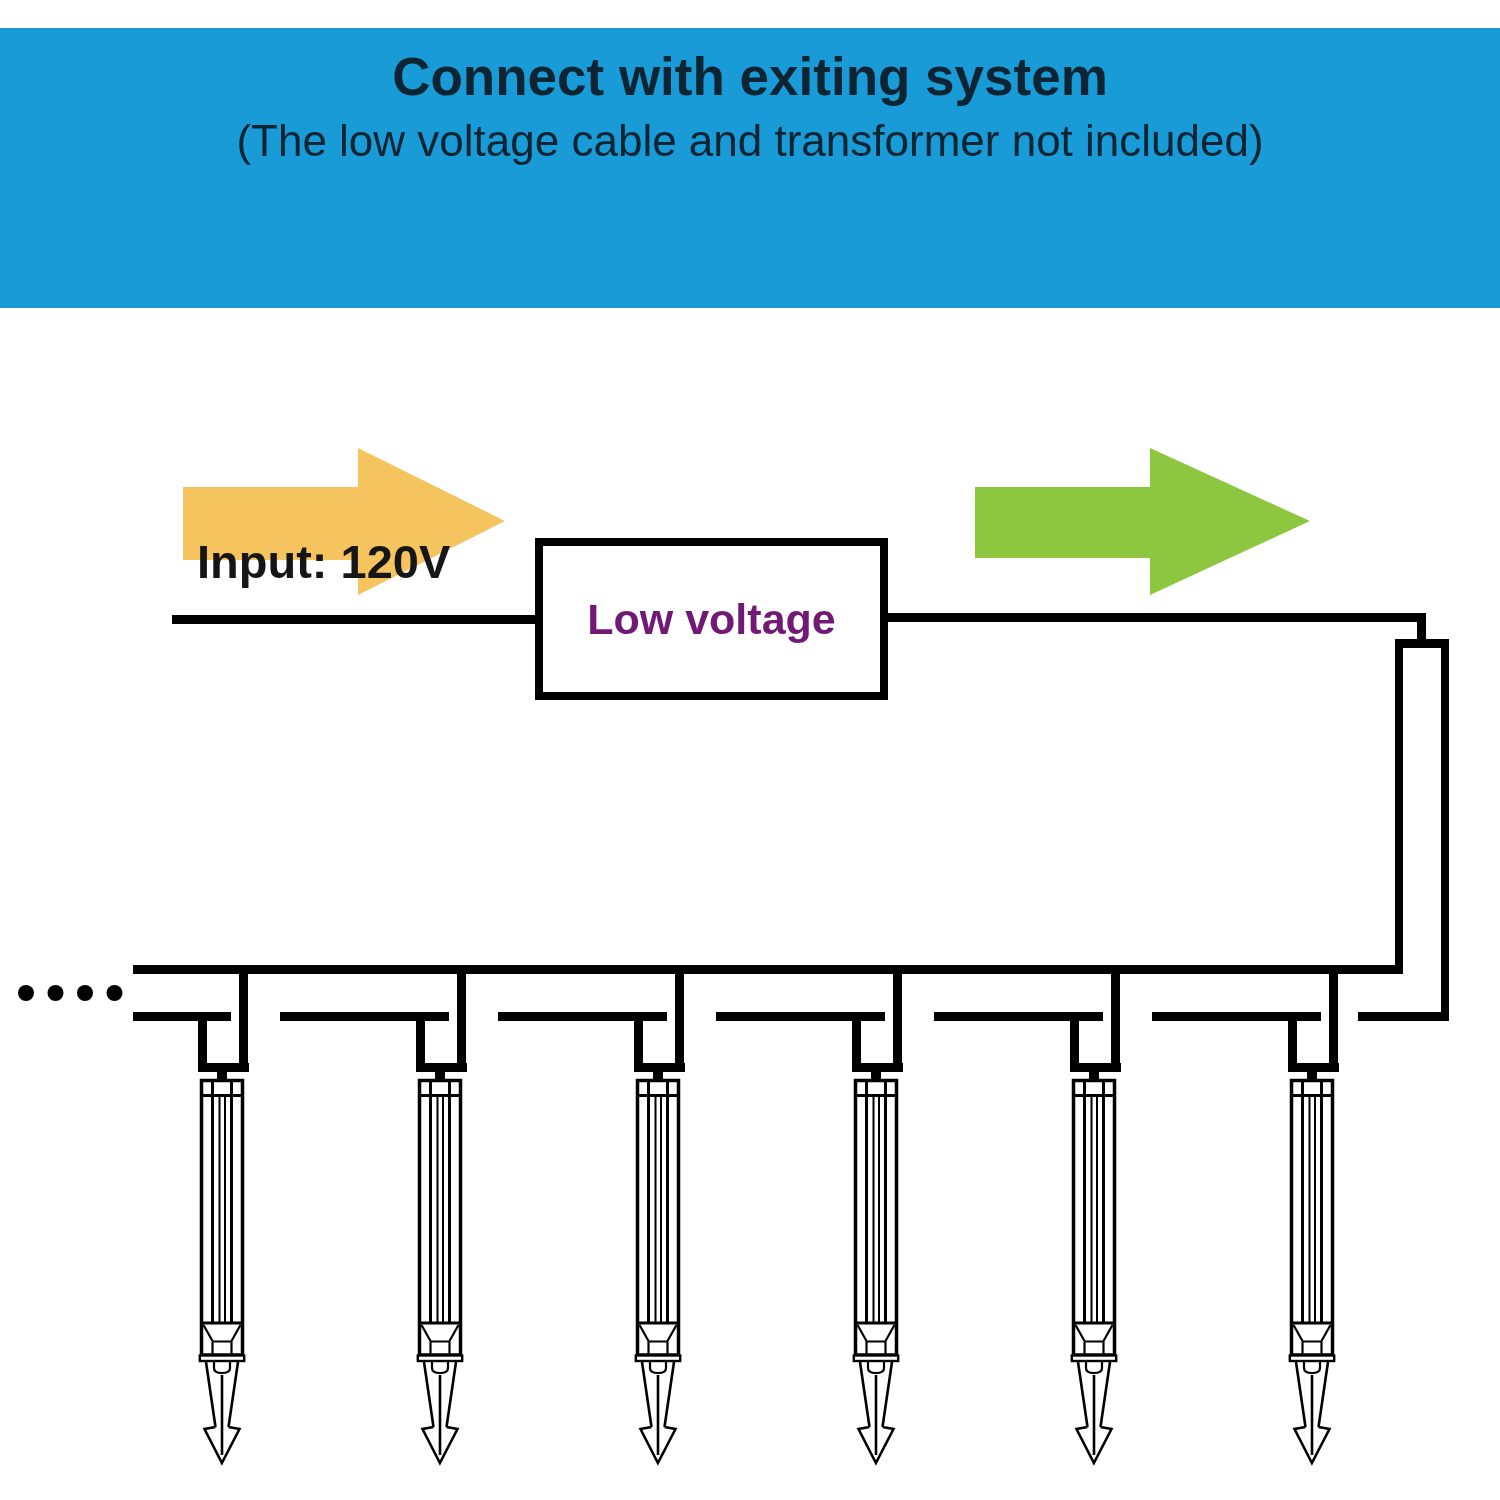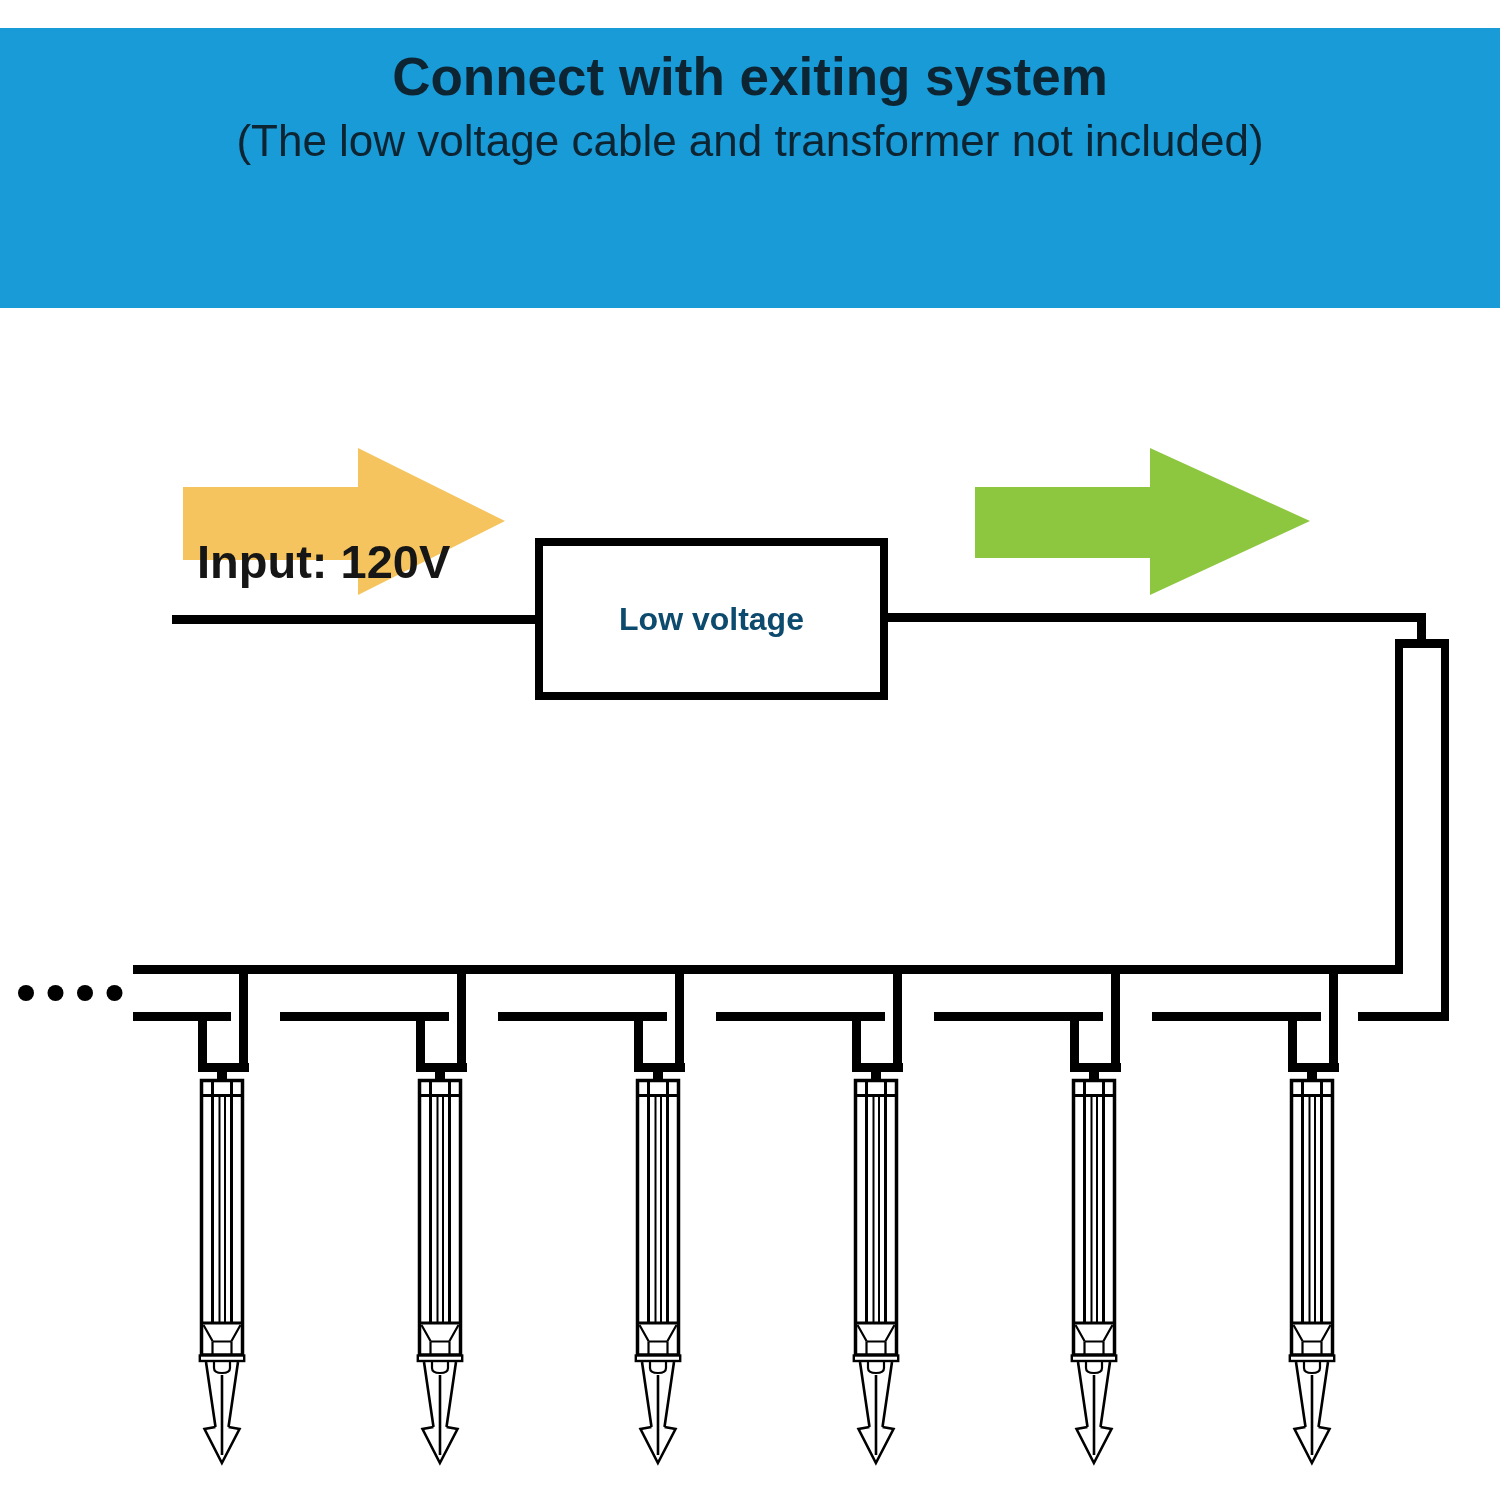--- a/index.html
+++ b/index.html
@@ -18,21 +18,21 @@
   .arrow-svg{position:absolute;top:448px;height:147px;}
   .arrow-svg.input{left:183px;width:322px;}
   .arrow-svg.output{left:975px;width:335px;}
   .arrow-label{position:absolute;font-size:47px;font-weight:700;color:#161616;white-space:nowrap;}
   .arrow-label.input{left:197px;top:494px;margin-top:40px;}
   .arrow-label.output{left:981px;top:493px;}
   
   .transformer{position:absolute;left:535px;top:538px;width:353px;height:162px;
                box-sizing:border-box;border:8px solid #000;background:#fff;
                display:flex;flex-direction:column;align-items:center;justify-content:center;}
-  .transformer div{font-size:32px;line-height:55px;font-weight:600;color:#0c4a6e;text-align:center;}
+  .transformer div{font-size:43px;line-height:55px;font-weight:600;color:#701a75;text-align:center;}
   
   .wiring{position:absolute;left:0;top:0;width:1500px;height:1500px;}
   .wiring rect.wire{fill:var(--wire,#000);}
   .wiring circle{fill:var(--wire,#000);}
   .wiring .fx-stroke{fill:none;stroke:var(--wire,#000);}
   .wiring .fx-fill{fill:#fff;stroke:var(--wire,#000);}
 </style>
 </head>
 <body>
 

